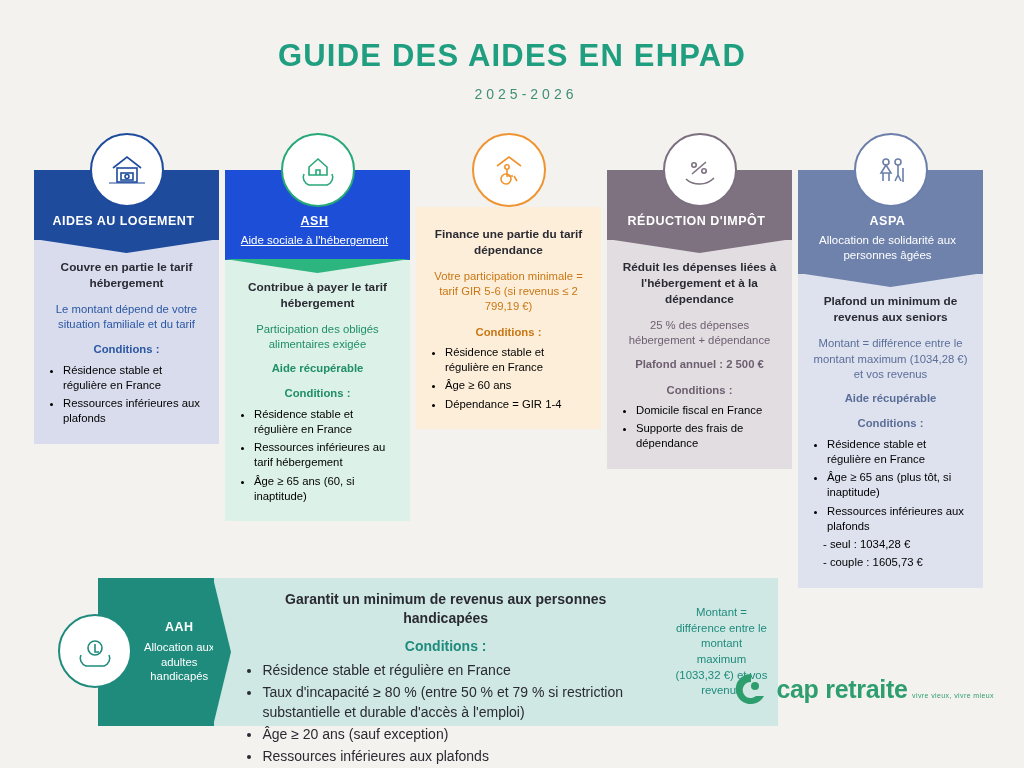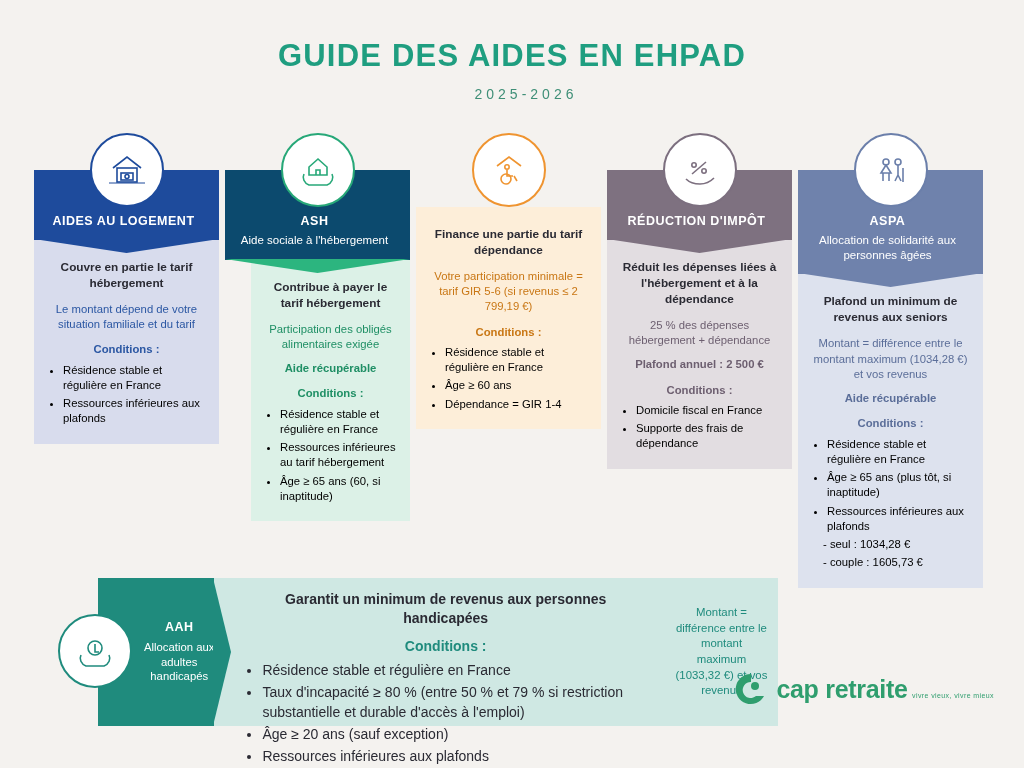--- a/index.html
+++ b/index.html
@@ -130,22 +130,22 @@
   .body li { margin-bottom: 3px; }
   .body .sub-line { list-style: none; margin-left: -4px; }
 
   
   .c-logement .badge { color: #1e4b9c; }
   .c-logement .head { background: #1e4b9c; }
   .c-logement .body { background: #d8dced; }
   .c-logement .note, .c-logement .cond-title { color: #2b57a3; }
 
   .c-ash .badge { color: #27a878; }
-  .c-ash .head { background: #0c4a6e; }
-  .c-ash .body { background: #dcf1e7; margin-left: 26px; }
+  .c-ash .head { background: #1d4ed8; text-decoration: underline; }
+  .c-ash .body { background: #dcf1e7; }
   .c-ash .note, .c-ash .cond-title { color: #1f8f65; }
 
   .c-apa .badge { color: #ef9430; }
   .c-apa .head { background: #f0952f; }
   .c-apa .body { background: #fdeed9; }
   .c-apa .note, .c-apa .cond-title { color: #c97715; }
 
   .c-impot .badge { color: #7c6f7f; }
   .c-impot .head { background: #7e7180; }
   .c-impot .body { background: #e2dde1; }

